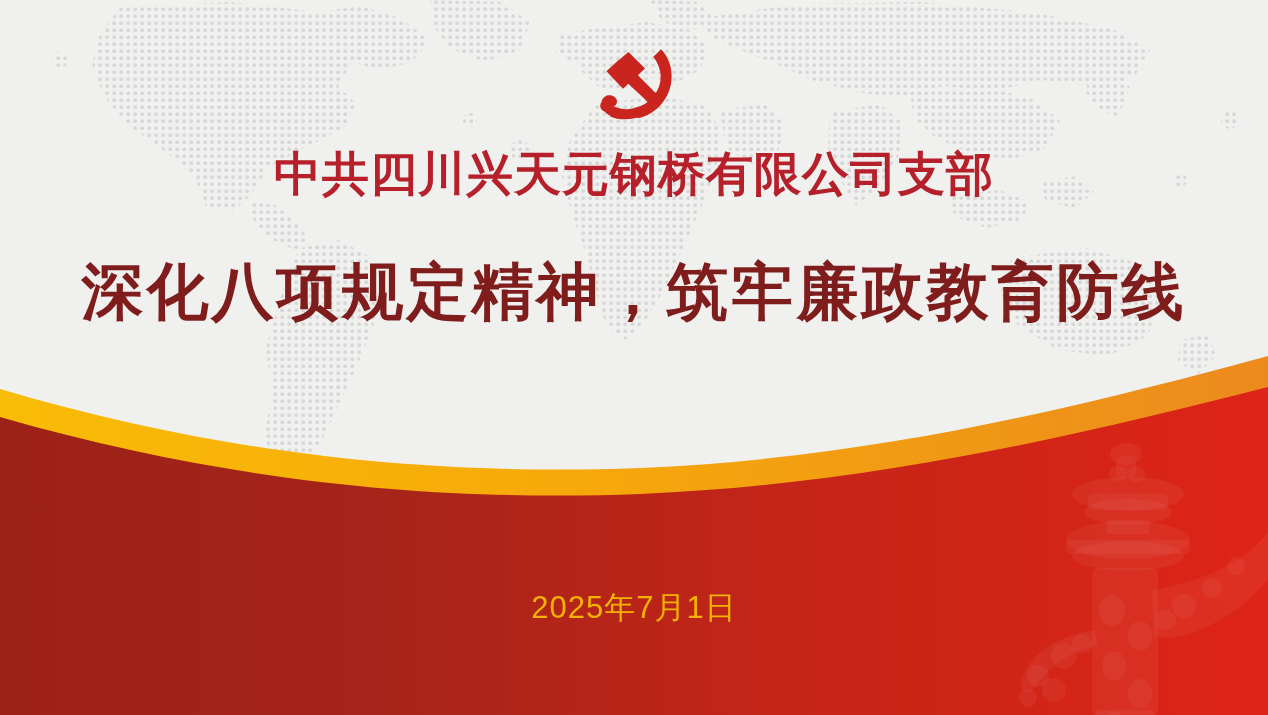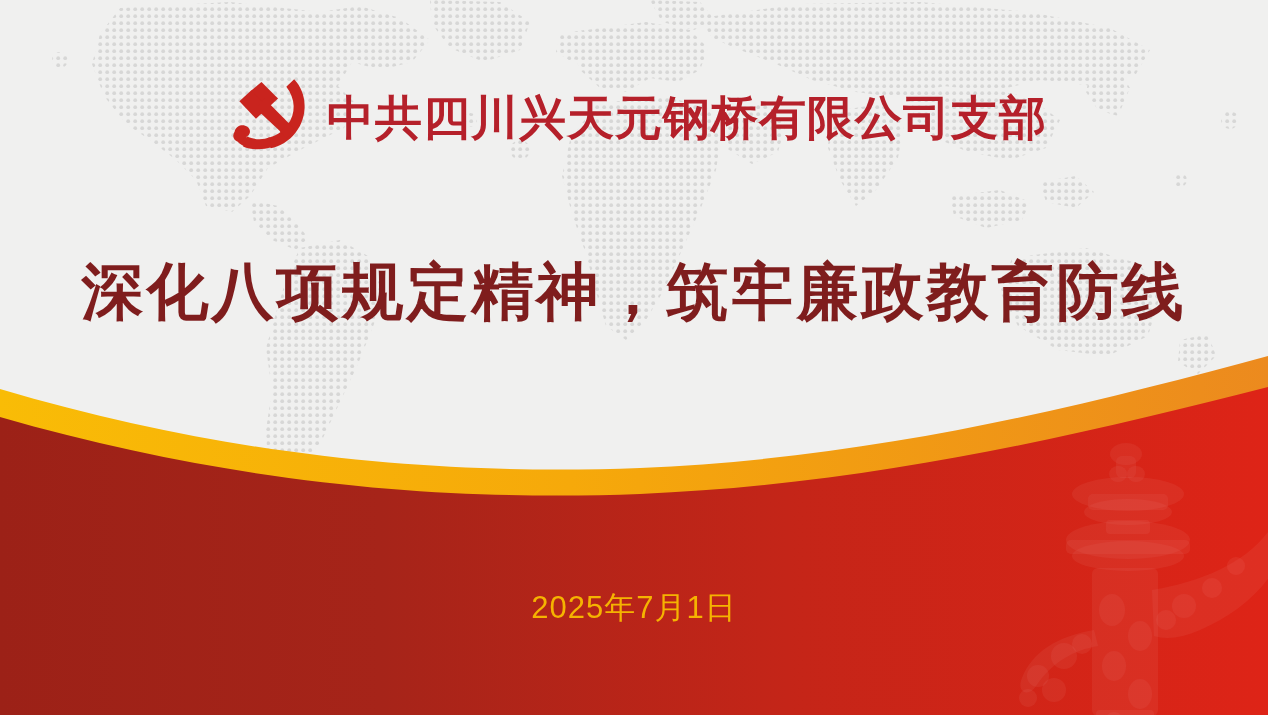--- a/index.html
+++ b/index.html
@@ -41,20 +41,21 @@
   
   .header-row {
     position:absolute;
     left:0; top:62px;
     width:1268px;
     height:110px;
     display:flex;
     align-items:center;
     justify-content:center;
     gap:14px;
+    flex-direction:column;
   }
   .emblem {
     width:92px; height:98px;
     flex:0 0 auto;
     display:block;
   }
   .org-name {
     font-size:47px;
     font-weight:bold;
     color:#b5202a;

